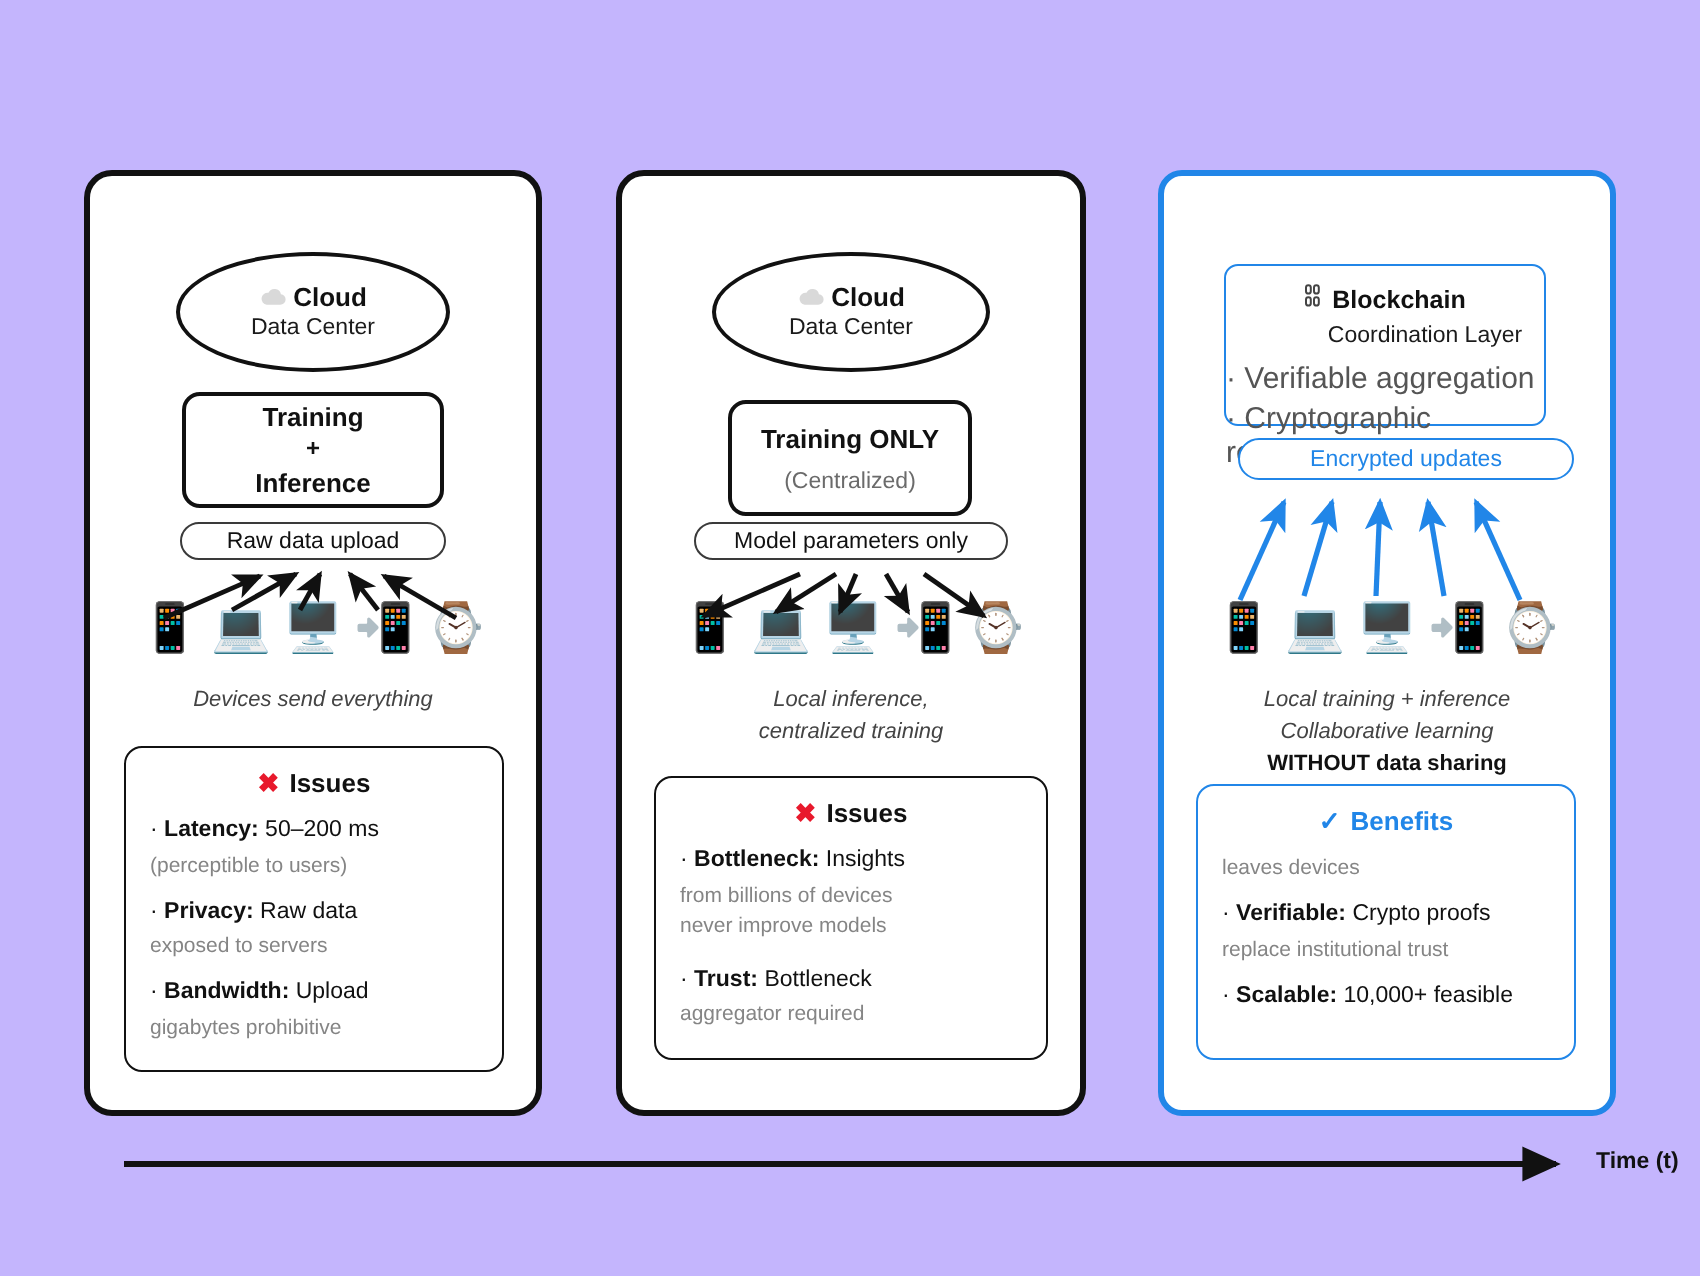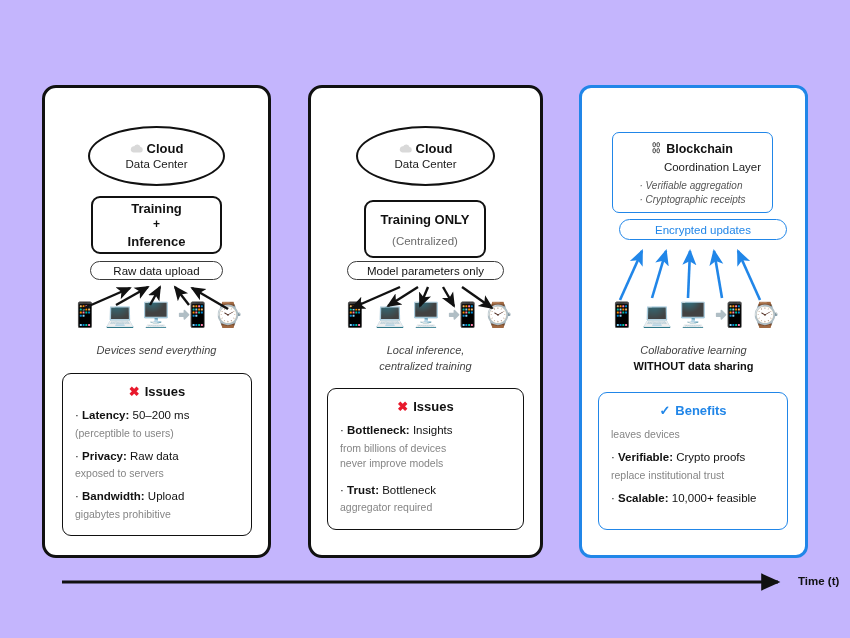--- a/index.html
+++ b/index.html
@@ -62,21 +62,21 @@
   .pill.accent { border-color:#2186e8; color:#2186e8; }
 
   
   .bc-title {
     font-size: 12.5px; font-weight: bold; color:#111;
     display:flex; align-items:center; gap:5px;
   }
   .bc-chain { font-size: 10px; letter-spacing:-1px; color:#333; }
   .bc-sub { font-size: 11.5px; color:#1b1b1b; margin-top: 5px; margin-left: 40px; }
   .bc-bullets { margin-top: 7px; display:flex; flex-direction:column; gap:3px; }
-  .bc-bullet { font-size: 10px; color:#555;font-style:italic; }
+  .bc-bullet { font-size: 15px; color:#555; }
 
   
   .devices {
     position:absolute;
     display:flex; align-items:flex-end; justify-content:space-between;
   }
   .device { font-size: 24px; line-height:1; }
 
   
   .caption {
@@ -275,20 +275,21 @@
 
   <div class="devices" style="left:607px; top:297px; width:173px; height:30px;">
     <span class="device">📱</span>
     <span class="device">💻</span>
     <span class="device">🖥️</span>
     <span class="device">📲</span>
     <span class="device">⌚</span>
   </div>
 
   <div class="caption" style="left:579px; top:343px; width:229px;">
+    <div>Local training + inference</div>
     <div>Collaborative learning</div>
     <div class="strong">WITHOUT data sharing</div>
   </div>
 
   <div class="card accent" style="left:598px; top:392px; width:190px; height:138px;">
     <div class="card-head">
       <span class="mark-check">✓</span>
       <span>Benefits</span>
     </div>
     <div class="item">

